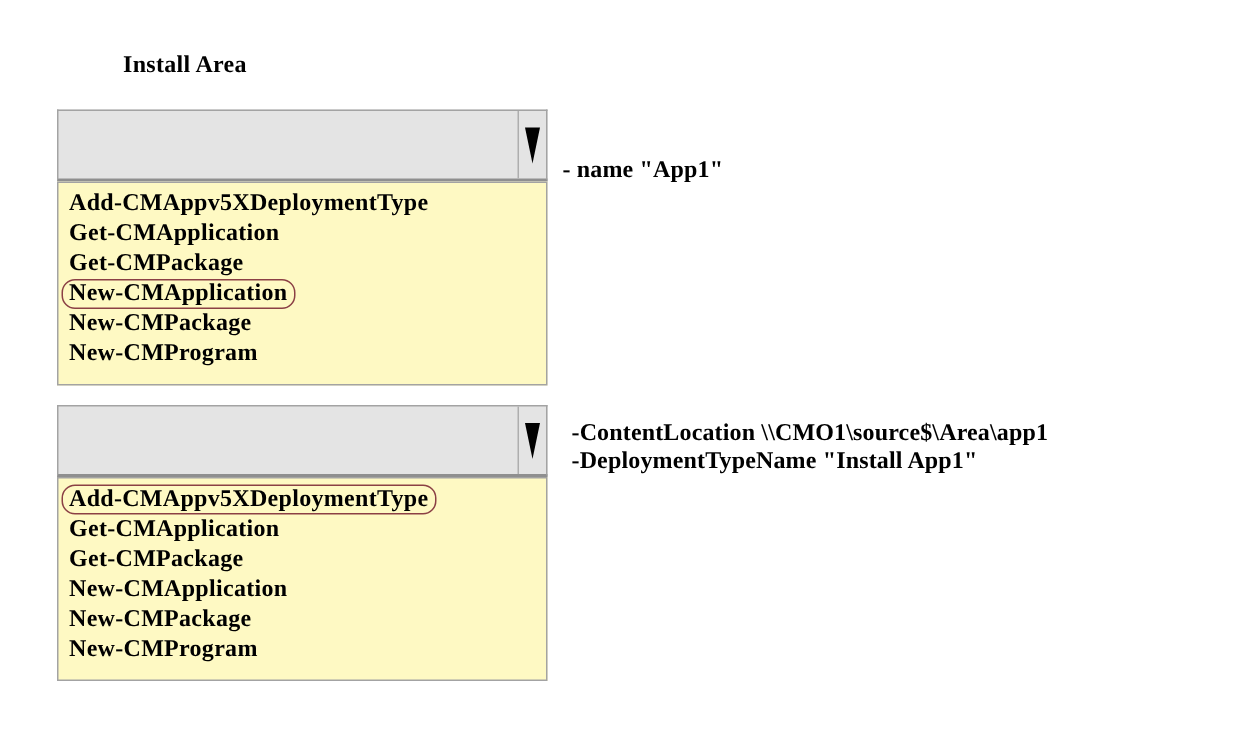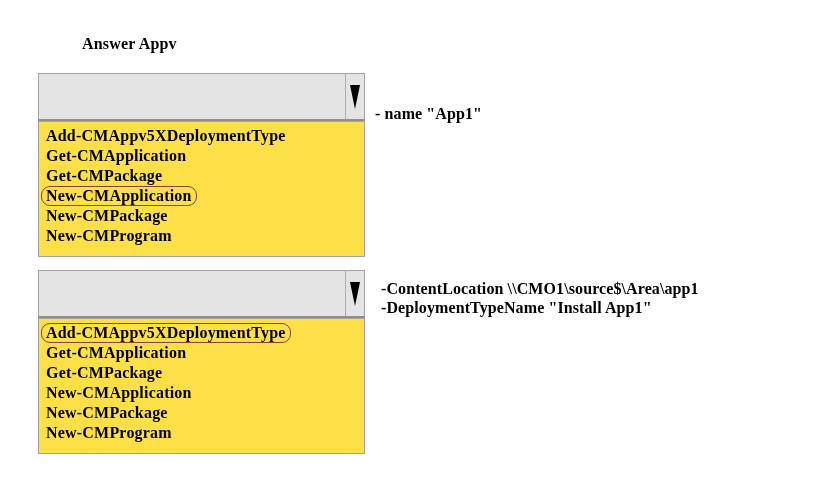--- a/index.html
+++ b/index.html
@@ -49,21 +49,21 @@
     width: 0;
     height: 0;
     border-left: 5px solid transparent;
     border-right: 5px solid transparent;
     border-top: 24px solid #000000;
   }
   .options-list {
     position: absolute;
     left: 38px;
     width: 327px;
-    background: #fde047;
+    background: #fef9c3;
     border: 1px solid #a3a3a3;
     box-sizing: border-box;
     padding: 4px 2px 0 2px;
   }
   .option {
     width: fit-content;
     font-size: 16px;
     font-weight: bold;
     color: #000000;
     line-height: 18px;
@@ -92,21 +92,21 @@
   #side-0   { left: 375px; top: 104px; }
   #select-1 { top: 270px; }
   #list-1   { top: 318px; height: 136px; }
   #side-1   { left: 381px; top: 279px; }
 </style>
 </head>
 <body>
 
 <div class="page">
 
-  <div class="title">Answer Appv</div>
+  <div class="title">Install Area</div>
 
   <div class="dropdown-select" id="select-0">
     <div class="arrow-cell">
       <span class="arrow-icon"></span>
     </div>
   </div>
   <div class="options-list" id="list-0">
       <div class="option">Add-CMAppv5XDeploymentType</div>
       <div class="option">Get-CMApplication</div>
       <div class="option">Get-CMPackage</div>

